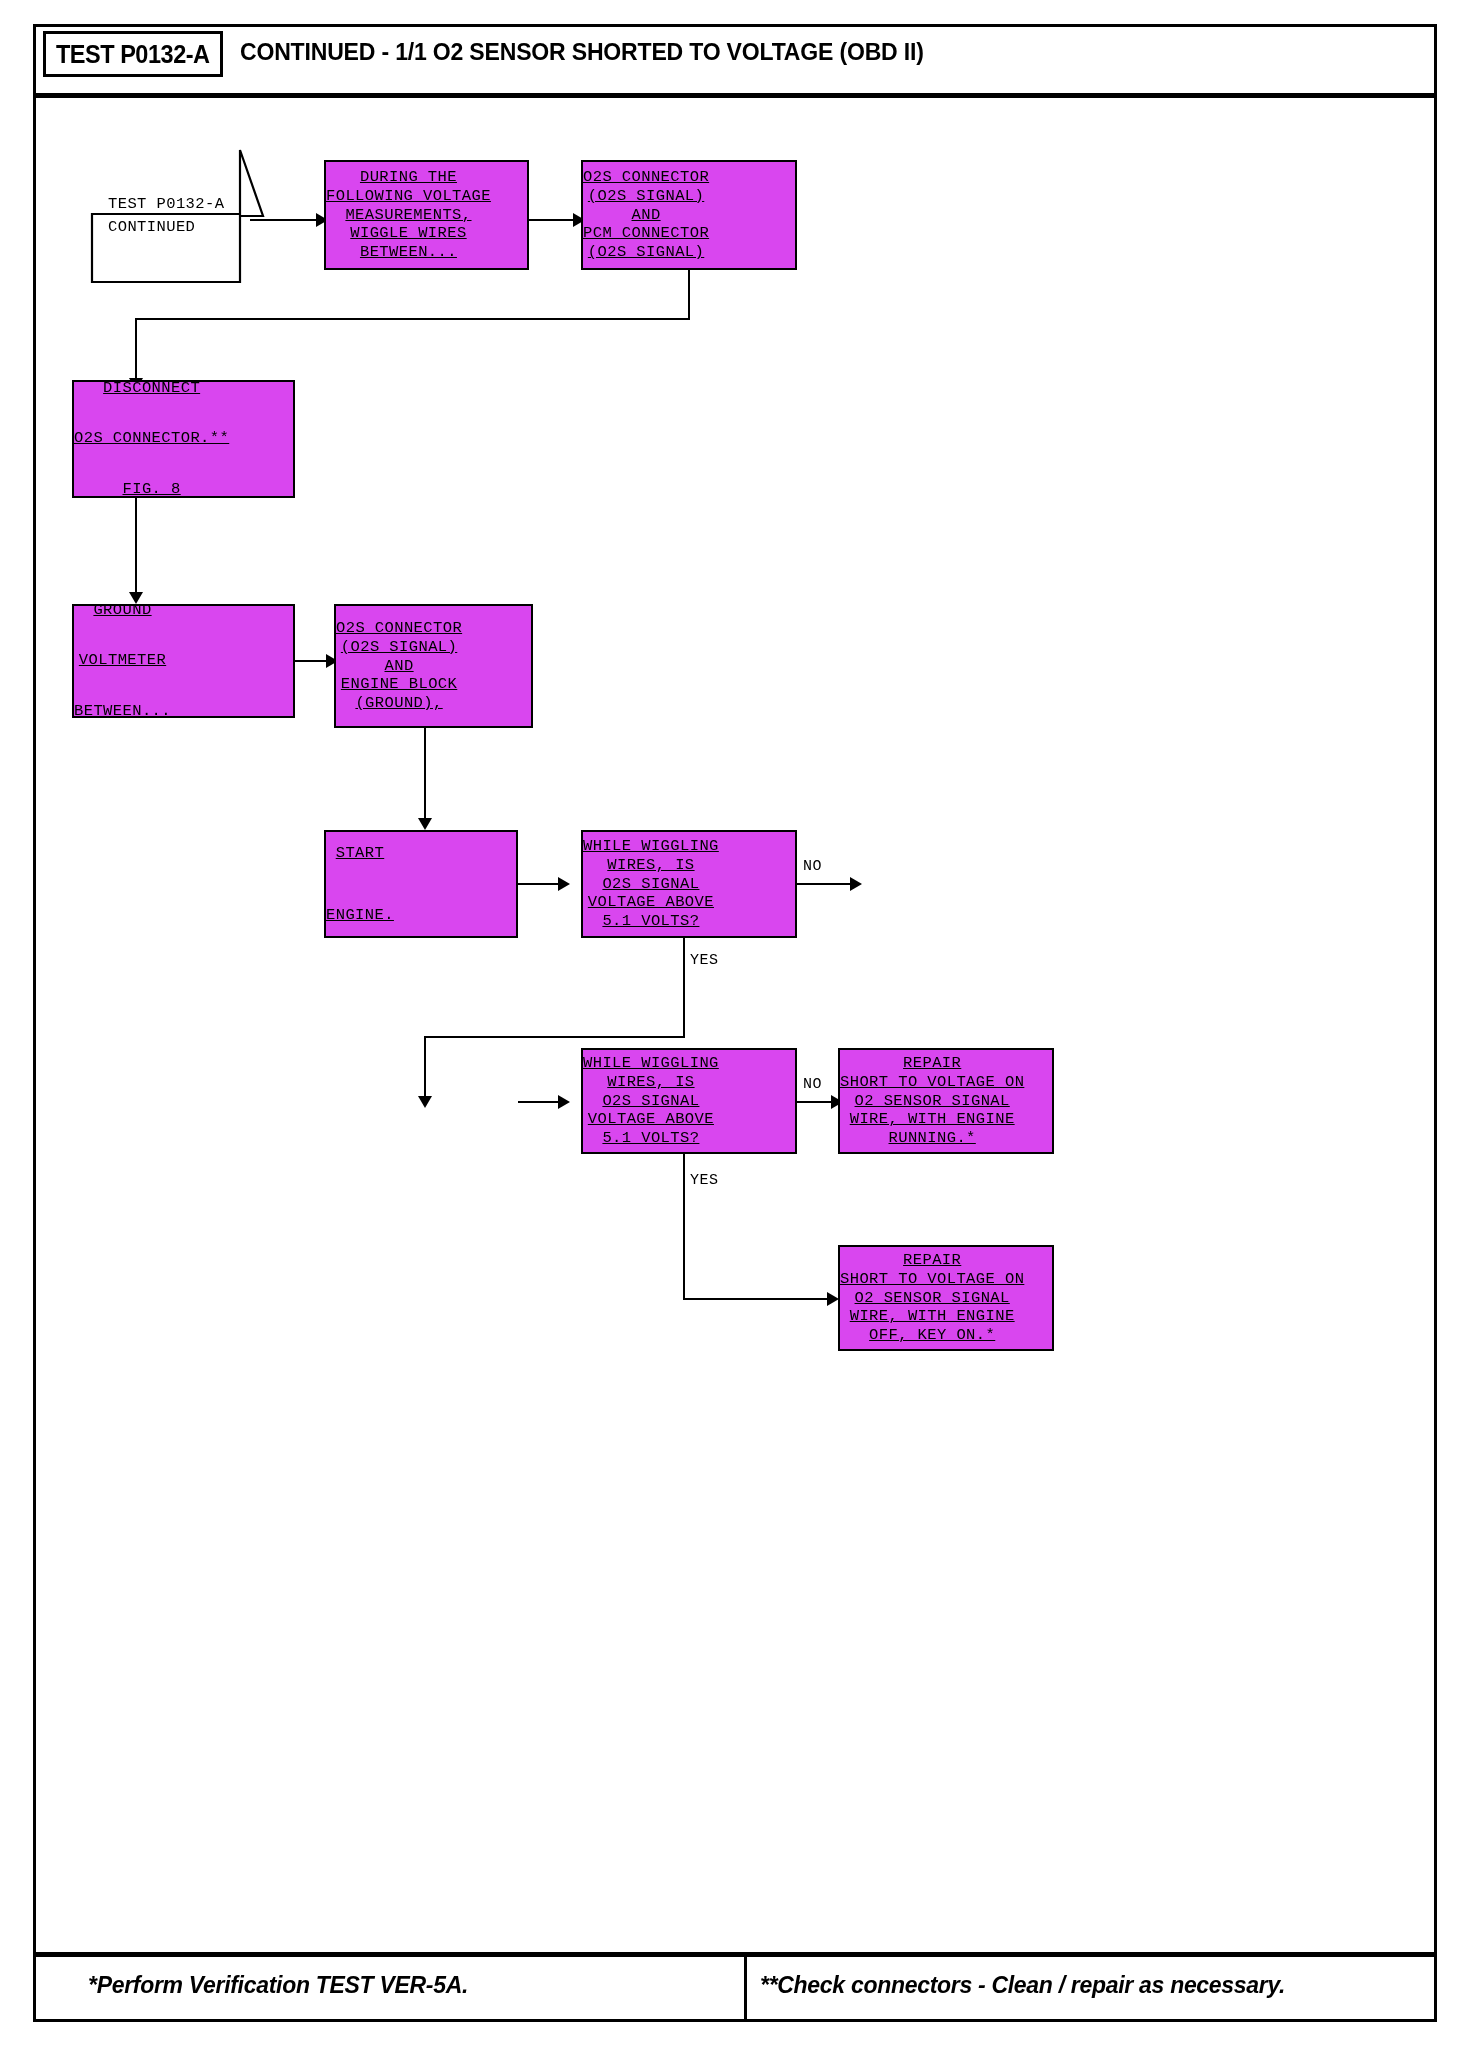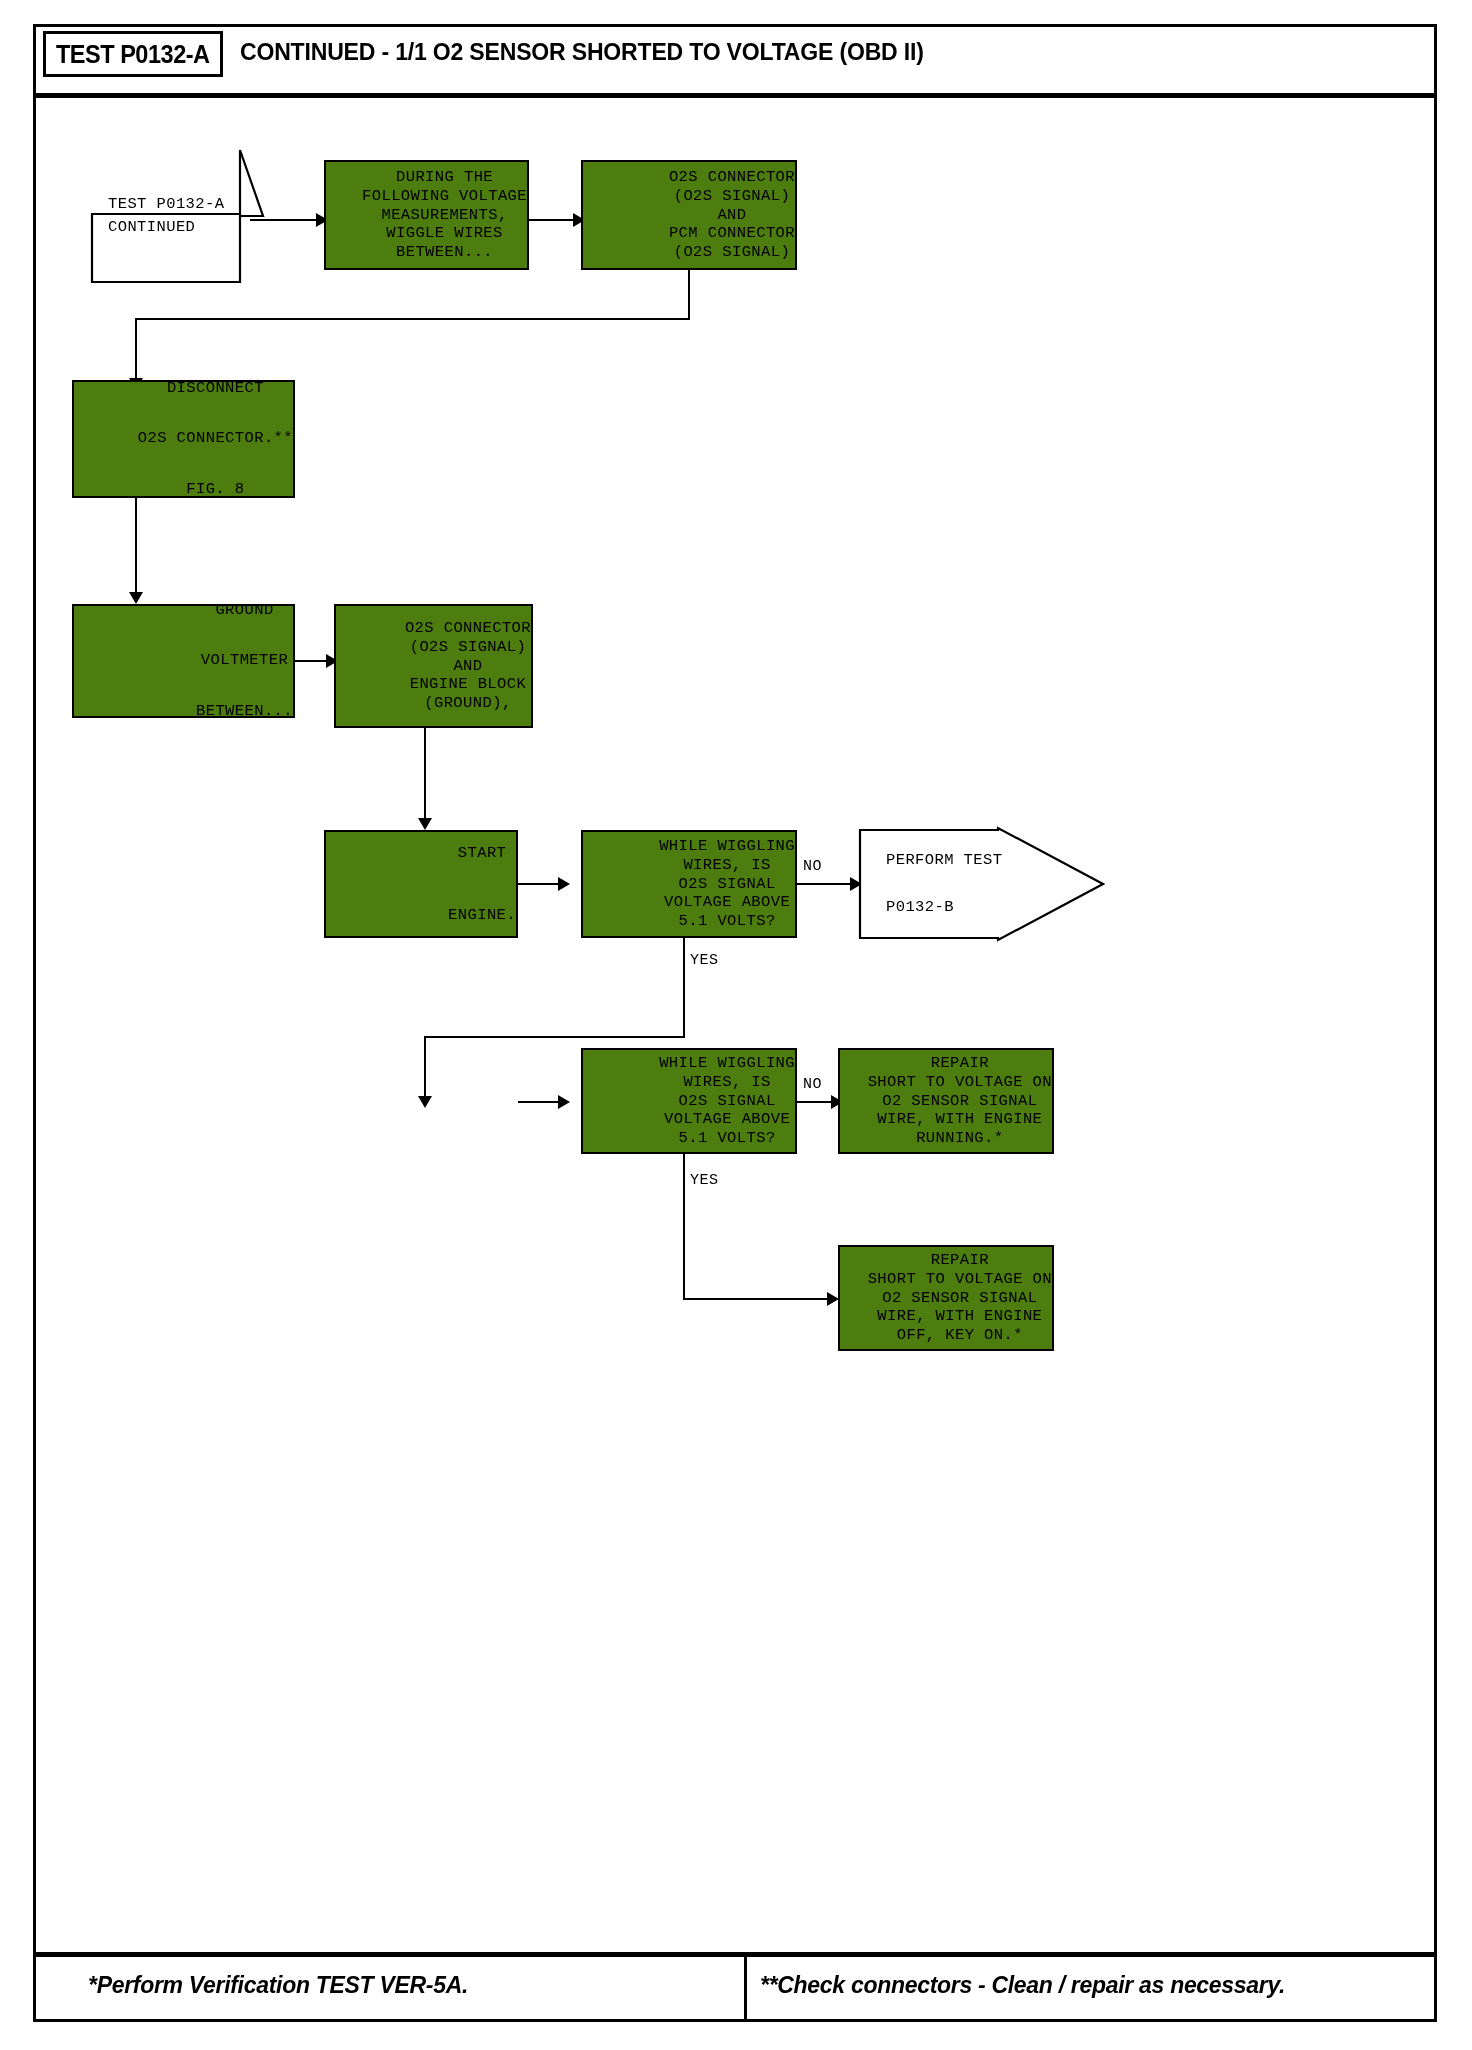--- a/index.html
+++ b/index.html
@@ -53,27 +53,28 @@
     font-family:"Liberation Sans","DejaVu Sans",sans-serif;
     font-style:italic;font-weight:bold;font-size:23px;
     white-space:nowrap;letter-spacing:-0.3px;
   }
   .ftr-l{left:48px;margin-left:40px;}
   .ftr-r{left:760px;}
 
   
   .node{
     position:absolute;box-sizing:border-box;
-    border:2px solid #000;background:#4d7c0f;
+    border:2px solid #000;background:#d946ef;
     display:flex;flex-direction:column;
-    align-items:flex-end;justify-content:center;
+    align-items:flex-start;justify-content:center;
     font-size:15.5px;line-height:1.08;
     letter-spacing:0.4px;
     text-align:center;
     white-space:pre;
+    text-decoration:underline;
   }
   .node.sp  { line-height:2.0; }
   .node.sp2 { line-height:1.62; }
   .node.tight{ line-height:1.22; }
 
   
   .arrowshape{
     position:absolute;
     display:flex;align-items:center;
     font-size:15.5px;line-height:1.5;letter-spacing:0.4px;
@@ -189,28 +190,20 @@
 WIRES, IS
 O2S SIGNAL
 VOLTAGE ABOVE
 5.1 VOLTS?</span>
   </div>
 
   <div class="edgelbl" style="left:803px;top:858px;">NO</div>
   <div class="hline" style="left:797px;top:883px;width:58px;"></div>
   <div class="arrowR" style="left:850px;top:877px;"></div>
 
-  <div class="arrowshape" style="left:858px;top:826px;width:247px;height:116px;padding-left:28px;">
-    <svg width="247" height="116" viewBox="0 0 247 116">
-      <path d="M2,4 L140,4 L140,2 L245,58 L140,114 L140,112 L2,112 Z" fill="#fff" stroke="#000" stroke-width="2.2" stroke-linejoin="miter"></path>
-    </svg>
-    <div class="atxt">PERFORM TEST
-
-P0132-B</div>
-  </div>
 
   <div class="edgelbl" style="left:690px;top:952px;">YES</div>
   <div class="vline" style="left:683px;top:938px;height:100px;"></div>
   <div class="hline" style="left:424px;top:1036px;width:261px;"></div>
   <div class="vline" style="left:424px;top:1036px;height:62px;"></div>
   <div class="arrowD" style="left:418px;top:1096px;"></div>
 
 
   <div class="hline" style="left:518px;top:1101px;width:42px;"></div>
   <div class="arrowR" style="left:558px;top:1095px;"></div>

